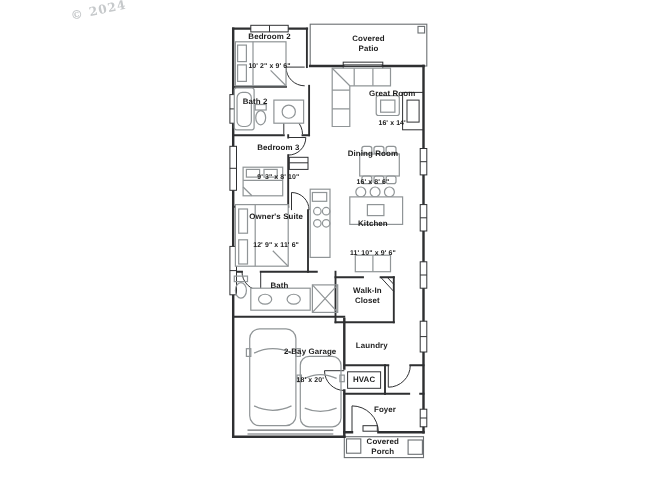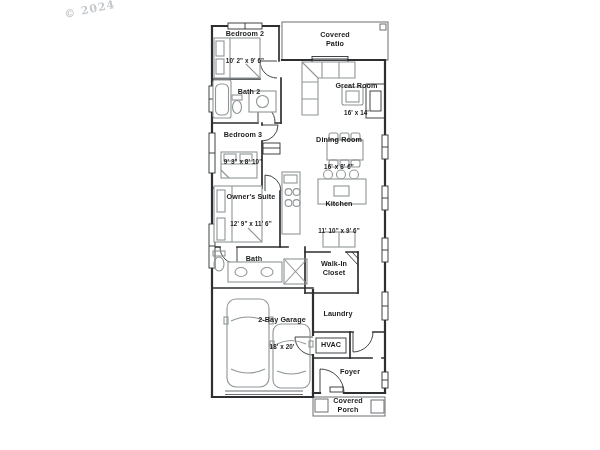--- a/index.html
+++ b/index.html
@@ -14,24 +14,24 @@
   .winl{stroke:var(--wall);stroke-width:0.9;fill:none;}
   .arc{stroke:var(--wall);stroke-width:0.9;fill:none;}
   .fix{stroke:var(--fixture);stroke-width:1.1;fill:#fff;}
   .fixn{stroke:var(--fixture);stroke-width:1.1;fill:none;}
   
   .lbl{position:absolute;transform:translate(-50%,-50%);text-align:center;color:var(--text);
        font-weight:bold;line-height:1.15;white-space:pre-line;pointer-events:none;}
   .room-name{font-size:7.2px;letter-spacing:0.1px;}
   .room-dims{font-size:6.3px;letter-spacing:0.1px;}
   .lbl-bedroom2{left:245px;top:47px;}
-  .lbl-bath2{left:249px;top:93px;}
+  .lbl-bath2{left:232px;top:93px;}
   .lbl-covered-patio{left:335px;top:40px;}
   .lbl-great-room{left:338px;top:99px;padding-left:37px;}
-  .lbl-bedroom3{left:243px;top:148px;text-align:right;}
+  .lbl-bedroom3{left:253px;top:148px;text-align:right;}
   .lbl-dining-room{left:339px;top:153px;}
   .lbl-owners-suite{left:251px;top:210px;}
   .lbl-kitchen{left:339px;top:217px;}
   .lbl-bath{left:254px;top:260px;}
   .lbl-walk-in-closet{left:334px;top:269px;}
   .lbl-laundry{left:338px;top:315px;}
   .lbl-garage{left:264px;top:333px;margin-left:18px;}
   .lbl-hvac{left:331px;top:346px;}
   .lbl-foyer{left:350px;top:373px;}
   .lbl-covered-porch{left:348px;top:406px;}

